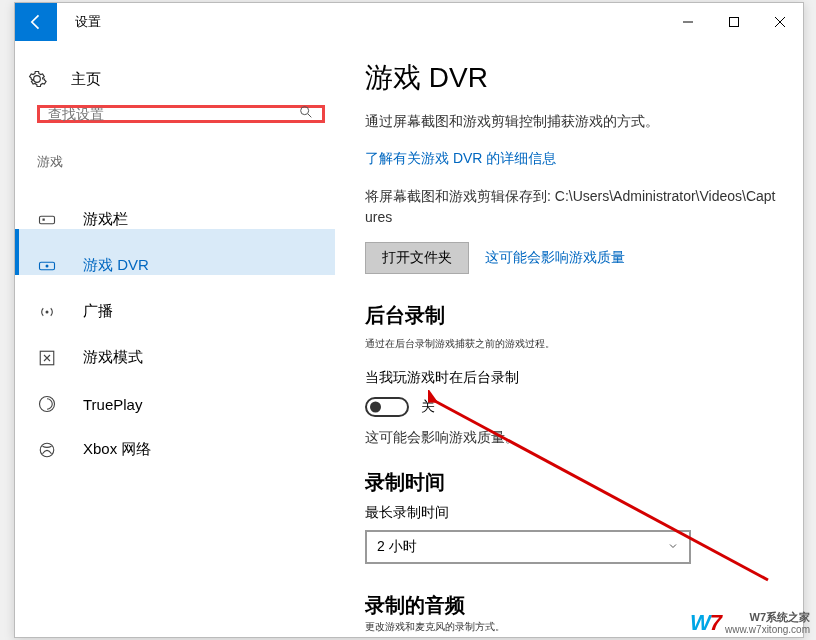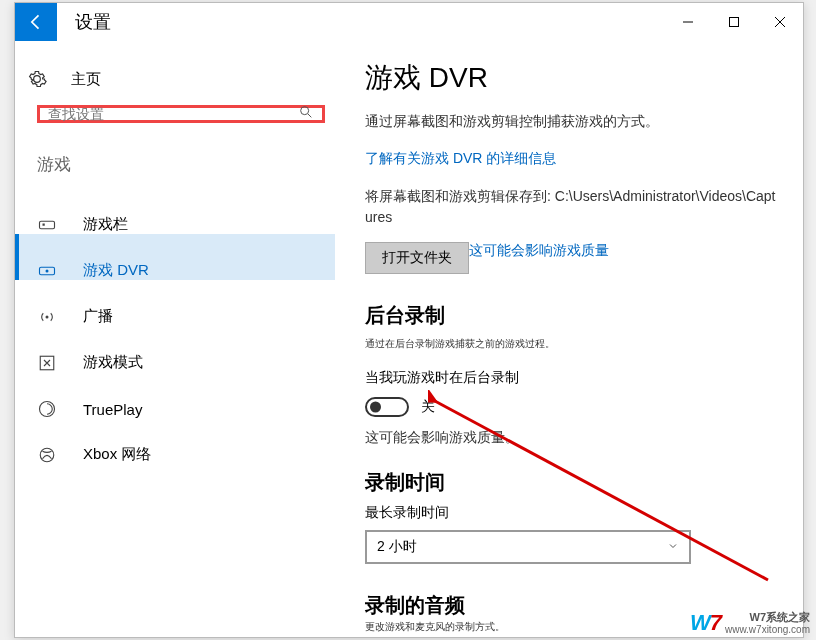--- a/index.html
+++ b/index.html
@@ -3,50 +3,50 @@
   <meta charset="utf-8">
   <style>
     * { margin: 0; padding: 0; box-sizing: border-box; font-family: "Microsoft YaHei", "Segoe UI", sans-serif; }
     body { width: 816px; height: 640px; background: #f0f0f0; position: relative; overflow: hidden; }
     .window { position: absolute; left: 14px; top: 2px; width: 790px; height: 636px; background: #fff; border: 1px solid #bbb; box-shadow: 0 2px 10px rgba(0,0,0,0.15); }
     
     
     .titlebar { height: 38px; display: flex; align-items: stretch; }
     .back-btn { width: 42px; background: #0078d7; display: flex; align-items: center; justify-content: center; color: #fff; }
     .back-btn svg { width: 20px; height: 20px; }
-    .title-text { flex: 1; display: flex; align-items: center; padding-left: 18px; font-size: 18px; color: #000; }
+    .title-text { flex: 1; display: flex; align-items: center; padding-left: 18px; font-size: 13px; color: #000; }
     .win-btns { display: flex; }
     .win-btn { width: 46px; display: flex; align-items: center; justify-content: center; color: #000; }
     .win-btn svg { width: 10px; height: 10px; }
     
     
     .body { display: flex; height: calc(100% - 38px); }
     .sidebar { width: 320px; padding: 20px 0 0 0; }
     .main { flex: 1; padding: 18px 20px 0 30px; overflow: hidden; }
     
     
     .home-row { display: flex; align-items: flex-end; padding: 8px 4px 14px 12px; gap: 24px; }
     .home-row .icon { width: 20px; display:flex; justify-content:center; }
     .home-row span.label { font-size: 15px; }
     .search-box { margin: 2px 10px 28px 22px; height: 18px; border: 3px solid #ef4444; display: flex; align-items: center; padding: 0 8px; }
     .search-box input { flex: 1; border: none; outline: none; font-size: 14px; color: #666; background: transparent; }
     .search-box .sicon { color: #555; }
-    .cat-label { padding: 2px 0 12px 22px; font-size: 17px; color: #666; }
+    .cat-label { padding: 2px 0 12px 22px; font-size: 13px; color: #666; }
     .nav-item { display: flex; align-items: flex-end; height: 46px; padding-left: 22px; gap: 26px; font-size: 15px; color: #000; }
     .nav-item .nicon { width: 20px; display: flex; justify-content: center; color: #444; }
     .nav-item.sel { background: #d9eaf8; color: #0067c0; position: relative; }
     .nav-item.sel::before { content: ""; position: absolute; left: 0; top: 0; bottom: 0; width: 4px; background: #0078d7; }
     .nav-item.sel .nicon { color: #0067c0; }
     
     
     h1 { font-size: 28px; font-weight: 400; margin-bottom: 16px; }
     .desc { font-size: 14px; color: #333; margin-bottom: 18px; }
     .link { color: #0067c0; font-size: 14px; text-decoration: none; display: inline-block; margin-bottom: 18px; }
     .path-text { font-size: 14px; color: #333; margin-bottom: 14px; line-height: 1.5; word-break: break-all; }
-    .btn-row { display: flex; align-items: flex-start; gap: 0; margin-bottom: 28px; }
+    .btn-row { display: flex; align-items: center; gap: 16px; margin-bottom: 28px; }
     .open-btn { background: #ccc; border: 1px solid #aaa; padding: 6px 16px; font-size: 14px; }
     h2 { font-size: 20px; font-weight: 600; margin-bottom: 8px; }
     .sub { font-size: 10px; color: #333; margin-bottom: 18px; }
     .tgl-label { font-size: 14px; margin-bottom: 10px; }
     .tgl-row { display: flex; align-items: center; gap: 12px; margin-bottom: 12px; }
     .toggle { width: 44px; height: 20px; border: 2px solid #333; border-radius: 10px; position: relative; background: #fff; }
     .toggle::after { content: ""; position: absolute; width: 11px; height: 11px; background: #333; border-radius: 50%; left: 3px; top: 50%; transform: translateY(-50%); }
     .tgl-state { font-size: 14px; }
     .note { font-size: 14px; color: #333; margin-bottom: 22px; }
     .small-lbl { font-size: 14px; margin-bottom: 8px; }

